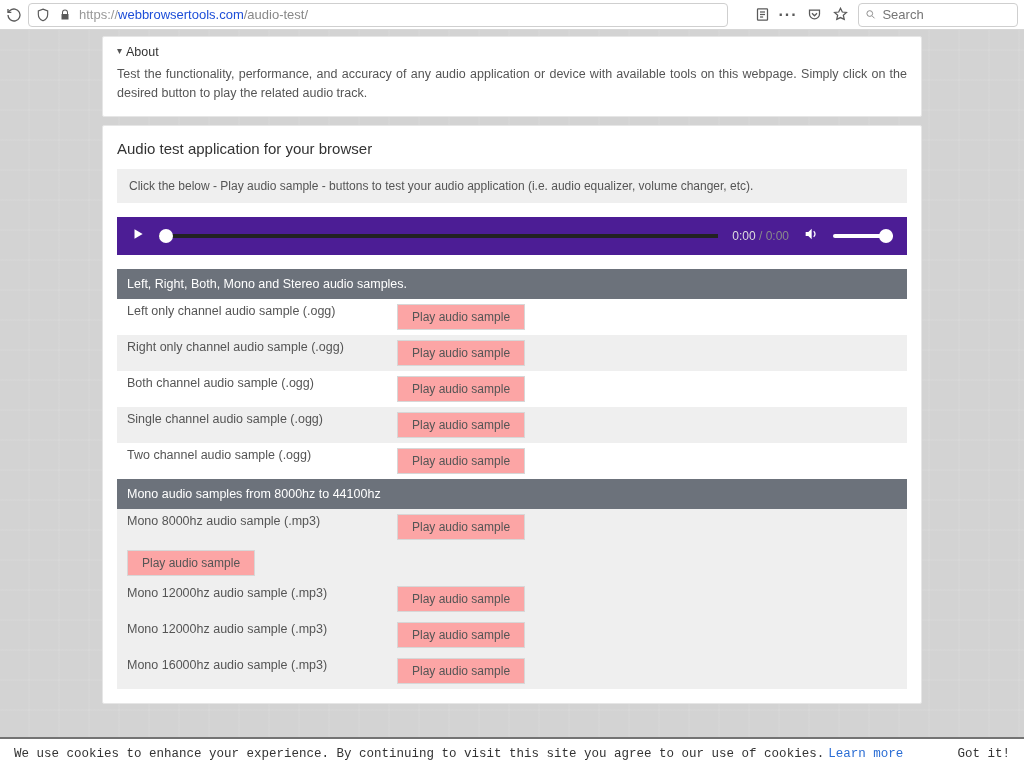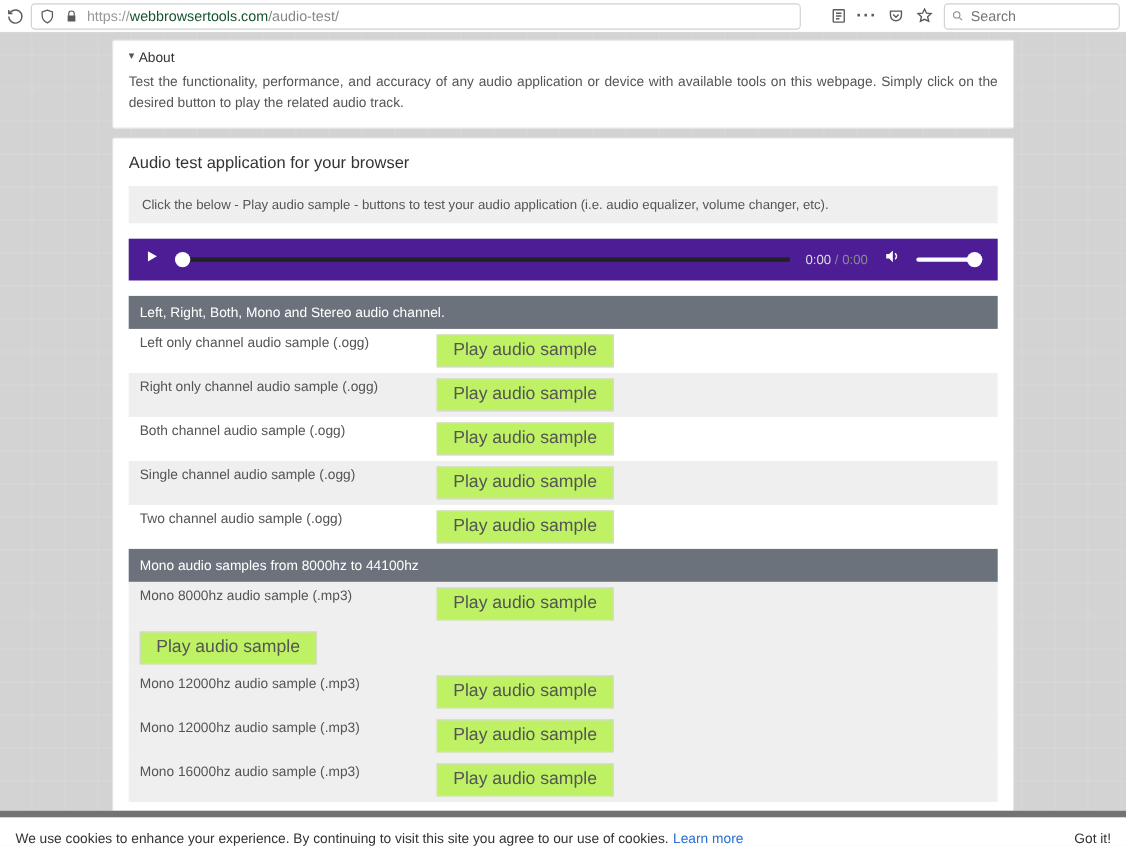--- a/index.html
+++ b/index.html
@@ -4,21 +4,21 @@
 <style>
   * { box-sizing: border-box; margin: 0; padding: 0; }
   html, body { width: 1024px; height: 769px; overflow: hidden; font-family: -apple-system, BlinkMacSystemFont, "Segoe UI", Arial, sans-serif; }
   body { background: #dcdcdc; }
 
   
   .browser-bar { height: 30px; background: #fff; border-bottom: 1px solid #d7d7d7; display: flex; align-items: center; padding: 0 6px; gap: 6px; }
   .bb-icon { width: 16px; height: 16px; color: #5a5a5a; display:flex; align-items:center; justify-content:center; flex-shrink:0; }
   .url-bar { flex: 0 0 700px; height: 24px; border: 1px solid #cfcfcf; border-radius: 4px; display:flex; align-items:center; padding: 0 6px; gap:6px; color:#777; font-size:13px; }
   .url-bar .proto { color:#989898; }
-  .url-bar .host { color:#14532d; }
+  .url-bar .host { color:#1d4ed8; }
   .url-bar .path { color:#888; }
   .bb-right { display:flex; align-items:center; gap:10px; margin-left:auto; }
   .search-bar { width: 160px; height:24px; border:1px solid #cfcfcf; border-radius:4px; display:flex; align-items:center; padding:0 6px; gap:6px; color:#888; font-size:13px; }
   .search-bar input { border:none; outline:none; width:100%; font-size:13px; background:transparent; }
 
   
   .page-bg { position:absolute; top:30px; left:0; right:0; bottom:0; background:
     repeating-linear-gradient(0deg, #e4e4e4 0 28px, #e9e9e9 28px 30px),
     repeating-linear-gradient(90deg, #e4e4e4 0 28px, #e9e9e9 28px 30px);
     background-blend-mode:multiply; opacity:0.5; }
@@ -53,27 +53,27 @@
   .time { font-size:12px; color:#ddd; }
   .time .dur { color:#8a8a8a; }
   .vol-icon svg { width:16px; height:16px; fill:#fff; }
   .vol-track { width:60px; height:4px; background:#fff; position:relative; border-radius:2px; }
   .vol-track::after { content:""; position:absolute; right:0; top:-5px; width:14px; height:14px; background:#fff; border-radius:50%; }
 
   .section-head { background:#6c727b; color:#fff; font-size:12.5px; padding:8px 10px; }
   .row { display:flex; align-items:flex-start; padding:5px 10px; }
   .row:nth-child(even of .row) { background:#efefef; }
   .row-label { flex:0 0 270px; font-size:12.5px; color:#555; }
-  .row-btn { background:#bef264; border:1px solid #d7d7d7; color:#555; font-size:16px; padding:5px 14px; cursor:pointer; }
+  .row-btn { background:#fca5a5; border:1px solid #d7d7d7; color:#555; font-size:12px; padding:5px 14px; cursor:pointer; }
 
   
   .alt { background:#efefef; }
 
   
-  .cookie-bar { position:absolute; left:0; right:0; bottom:0; background:#fff; border-top:6px solid #737373; height:32px; display:flex; align-items:flex-end; padding:0 14px; font-size:12.5px; color:#333; }
+  .cookie-bar { position:absolute; left:0; right:0; bottom:0; background:#fff; border-top:2px solid #737373; height:32px; display:flex; align-items:center; padding:0 14px; font-size:12.5px; color:#333;font-family:Liberation Mono, monospace; }
   .cookie-bar a { color:#2a6dd4; text-decoration:none; margin-left:4px; }
   .cookie-gotit { margin-left:auto; color:#333; cursor:pointer; }
 </style>
 </head>
 <body>
 
 <div class="browser-bar">
   <div class="bb-icon">
     <svg viewBox="0 0 24 24" width="16" height="16" fill="none" stroke="#5a5a5a" stroke-width="2">
         <path d="M3 12a9 9 0 1 0 3-6.7L3 8"></path>
@@ -155,21 +155,21 @@
         </div>
         <div class="vol-icon">
           <svg viewBox="0 0 24 24">
               <path d="M4 9h4l5-5v16l-5-5H4V9z"></path>
               <path d="M16 8a5 5 0 0 1 0 8" fill="none" stroke="#fff" stroke-width="2"></path>
             </svg>
         </div>
         <div class="vol-track"></div>
       </div>
 
-      <div class="section-head">Left, Right, Both, Mono and Stereo audio channel.</div>
+      <div class="section-head">Left, Right, Both, Mono and Stereo audio samples.</div>
       <div class="row">
           <div class="row-label">Left only channel audio sample (.ogg)</div>
           <button class="row-btn">Play audio sample</button>
         </div>
       <div class="row alt">
           <div class="row-label">Right only channel audio sample (.ogg)</div>
           <button class="row-btn">Play audio sample</button>
         </div>
       <div class="row">
           <div class="row-label">Both channel audio sample (.ogg)</div>

